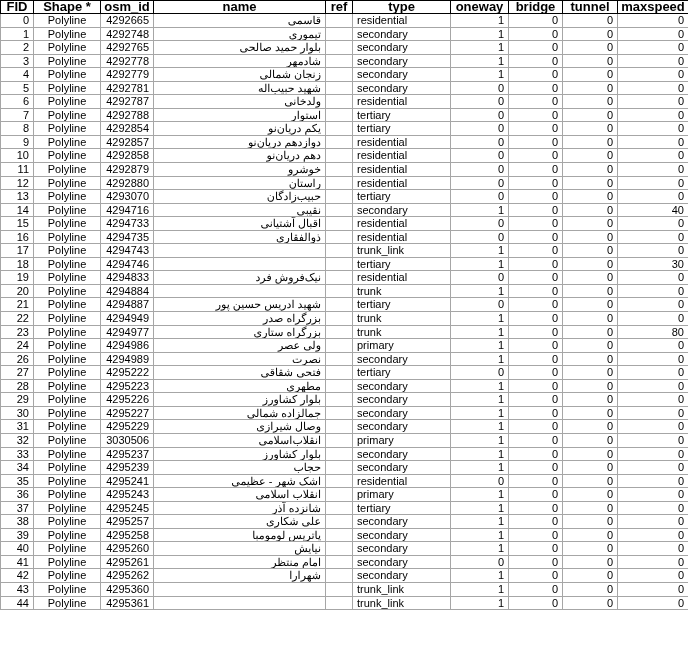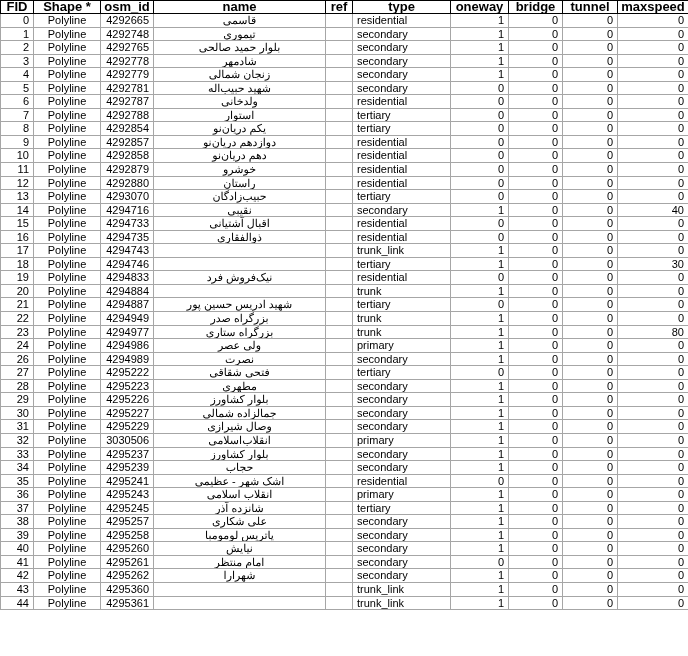--- a/index.html
+++ b/index.html
@@ -38,21 +38,21 @@
     line-height: 12.55px;
     padding: 0 4px;
     overflow: hidden;
     white-space: nowrap;
     background: #ffffff;
   }
   td.col-fid      { text-align: right;  padding-right: 5px; }
   td.col-shape    { text-align: center;   padding-left: 6px; }
   td.col-osm_id   { text-align: right; padding: 0 2px; }
   td.col-name     {
-    text-align: center;
+    text-align: right;
     direction: rtl;
     font-family: "DejaVu Sans", sans-serif;
     font-size: 10px;
     padding-left: 5px;
   }
   td.col-ref      { text-align: left; }
   td.col-type     { text-align: left;  padding-left: 5px; }
   td.col-oneway, td.col-bridge, td.col-tunnel, td.col-maxspeed {
     text-align: right;
     padding-right: 6px;

